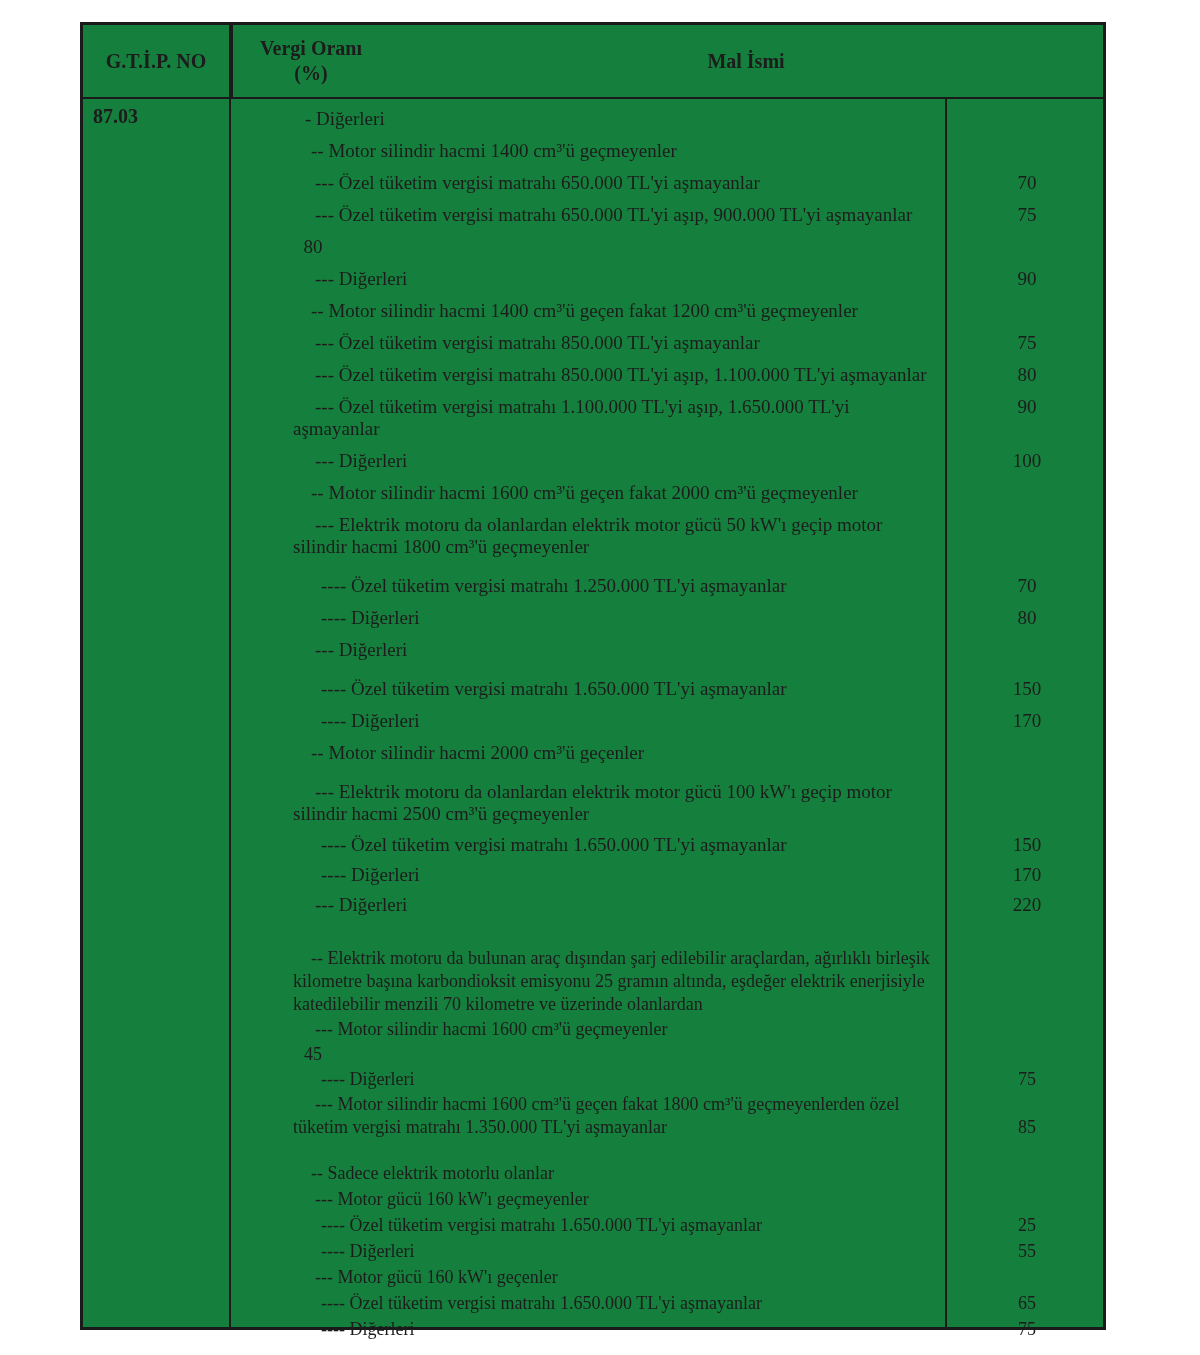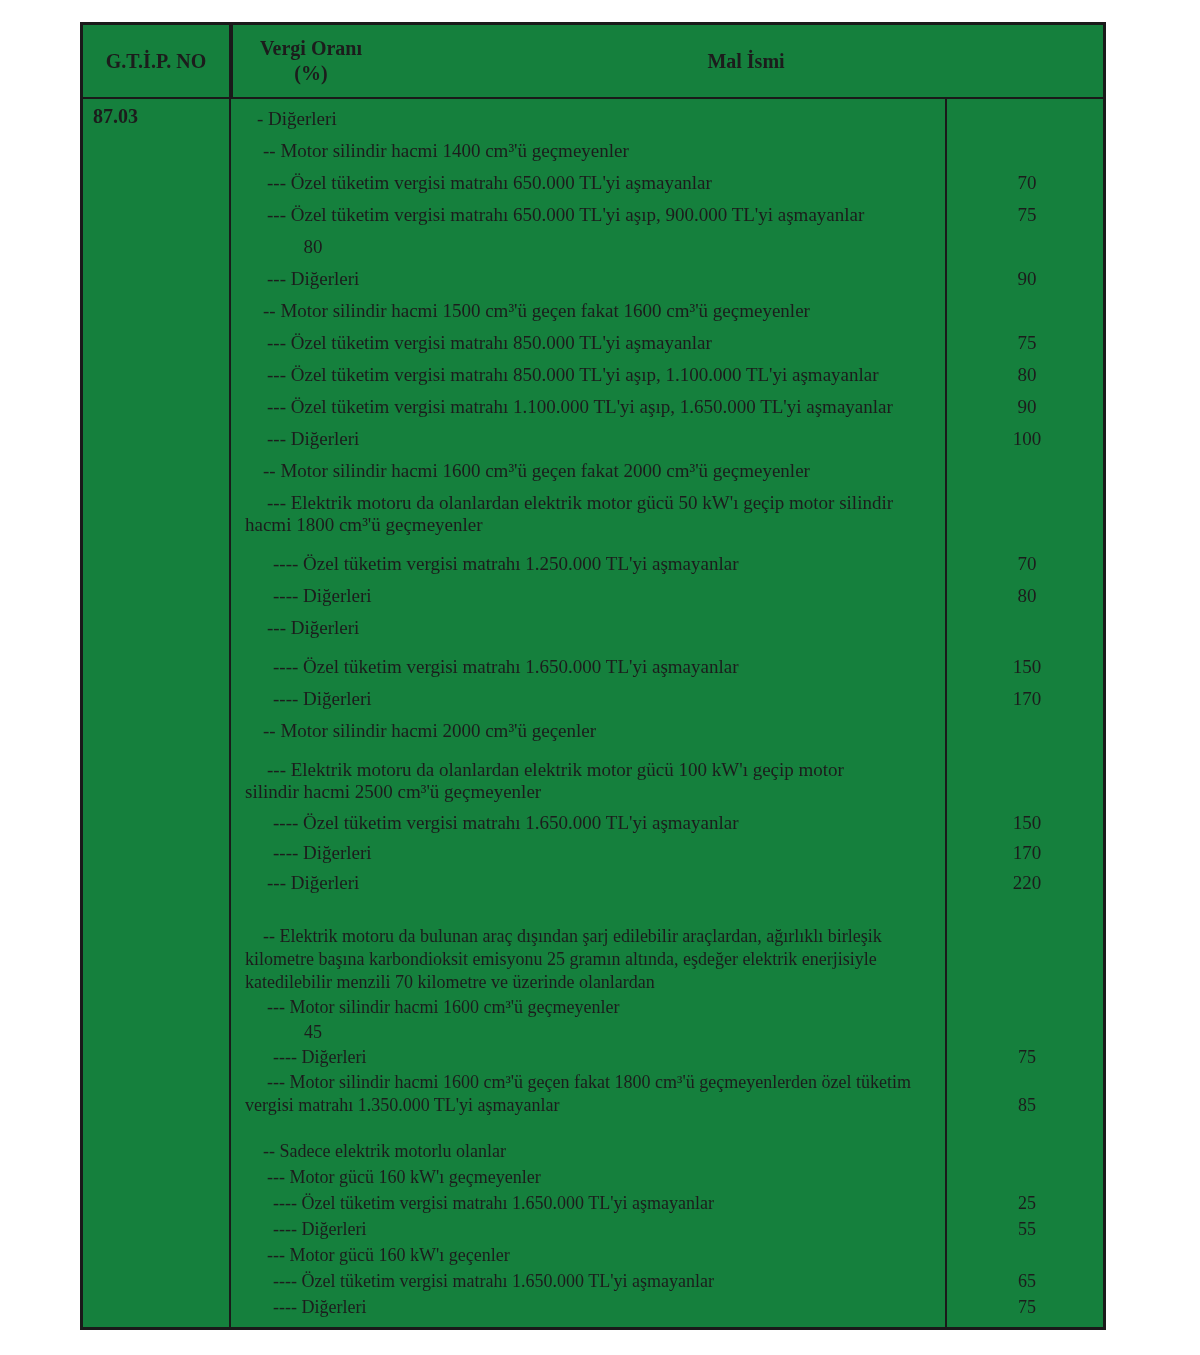--- a/index.html
+++ b/index.html
@@ -32,21 +32,21 @@
   .vline{position:absolute;top:0;bottom:0;width:2px;background:#1a1a1a;}
   .vline-1{left:146px;}
   .vline-2{left:862px;}
   .gtip-cell{
     position:absolute;left:0;top:0;width:146px;
     padding:6px 8px 0 10px;
     font-weight:bold;font-size:20px;
   }
   .rows{position:absolute;left:148px;top:4px;right:0;}
   .row{display:flex;align-items:stretch;}
-  .name{flex:1;padding-left:14px;padding-right:12px;}
+  .name{flex:1;padding-left:14px;padding-right:12px;margin-left:48px;}
   .rate{width:158px;box-sizing:border-box;padding-left:6px;text-align:center;flex:none;}
   .rate.bottom{display:flex;flex-direction:column;justify-content:flex-end;align-items:center;text-align:right;}
   
   .sec-a{font-size:19px;}
   .sec-a .name,.sec-a .rate{line-height:22px;padding-top:5px;padding-bottom:5px;}
   
   .sec-a2{font-size:19px;}
   .sec-a2 .name,.sec-a2 .rate{line-height:22px;padding-top:4px;padding-bottom:4px;}
   
   .sec-b{font-size:18px;}
@@ -97,21 +97,21 @@
           <div class="rate">75</div>
         </div>
         <div class="row lvl3 sec-a">
           <div class="rate">80</div>
         </div>
         <div class="row lvl3 sec-a">
           <div class="name">--- Diğerleri</div>
           <div class="rate">90</div>
         </div>
         <div class="row lvl2 sec-a">
-          <div class="name">-- Motor silindir hacmi 1500 cm³'ü geçen fakat 1600 cm³'ü geçmeyenler</div>
+          <div class="name">-- Motor silindir hacmi 1400 cm³'ü geçen fakat 1200 cm³'ü geçmeyenler</div>
           <div class="rate"></div>
         </div>
         <div class="row lvl3 sec-a">
           <div class="name">--- Özel tüketim vergisi matrahı 850.000 TL'yi aşmayanlar</div>
           <div class="rate">75</div>
         </div>
         <div class="row lvl3 sec-a">
           <div class="name">--- Özel tüketim vergisi matrahı 850.000 TL'yi aşıp, 1.100.000 TL'yi aşmayanlar</div>
           <div class="rate">80</div>
         </div>

